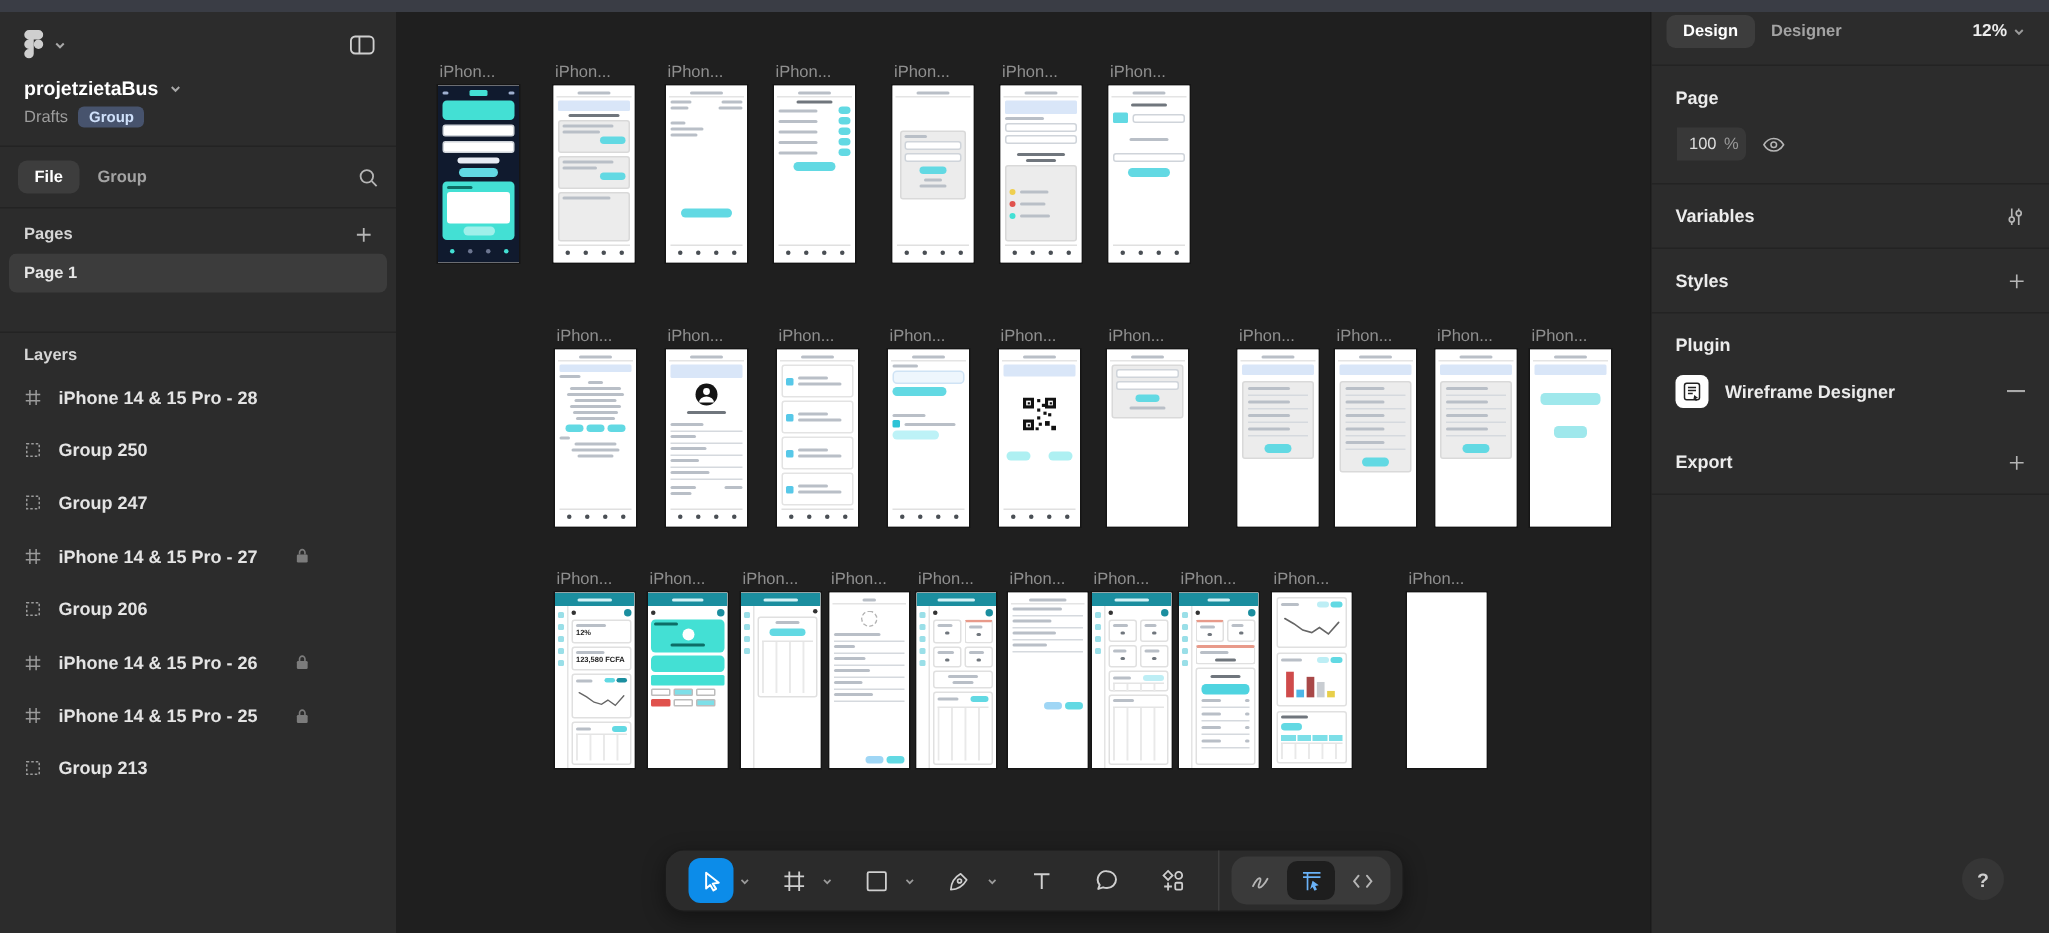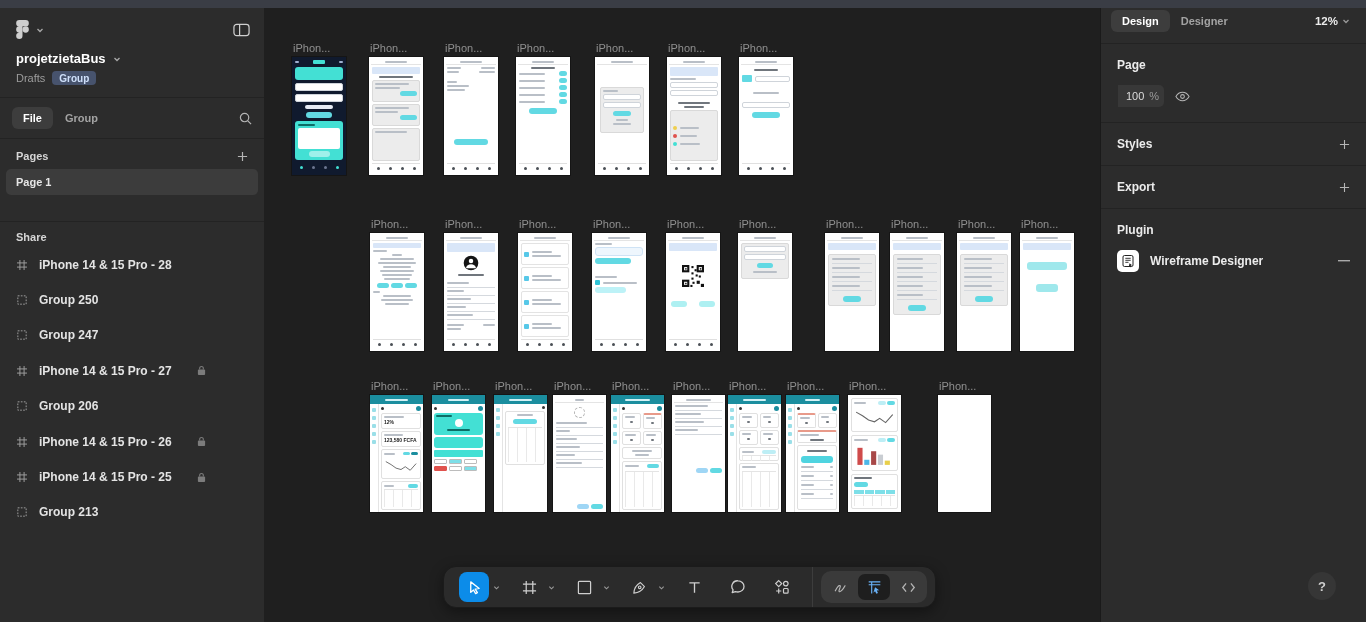--- a/index.html
+++ b/index.html
@@ -152,21 +152,21 @@
         <svg width="11" height="11" viewBox="0 0 12 12" fill="none" stroke="#b5b5b5" stroke-width="1.3">
           <path d="M6 1v10M1 6h10"></path>
         </svg>
       </span>
   </div>
   <div class="pages-wrap">
     <div class="page-row sel">
         <span>Page 1</span>
       </div>
   </div>
-  <div class="layers-head">Share</div>
+  <div class="layers-head">Layers</div>
   <div class="layers-list">
       <div class="layer-row">
         <span class="lic">
           <svg width="10" height="10" viewBox="0 0 12 12" fill="none" stroke="#9b9b9b" stroke-width="1.2">
             <path d="M3.5 0v12M8.5 0v12M0 3.5h12M0 8.5h12"></path>
           </svg>
         </span>
         <span>iPhone 14 &amp; 15 Pro - 28</span>
       </div>
       <div class="layer-row">
@@ -1295,29 +1295,31 @@
       </div>
       <span class="eye">
           <svg width="15" height="11" viewBox="0 0 16 11" fill="none" stroke="#b5b5b5" stroke-width="1.1">
             <path d="M1 5.5C3 2 5.8 1 8 1s5 1 7 4.5C13 9 10.2 10 8 10S3 9 1 5.5z"></path>
             <circle cx="8" cy="5.5" r="2"></circle>
           </svg>
         </span>
     </div>
   </div>
   <div class="rs-sec rowsec">
+    <span class="rs-title flex">Variables</span>
+    <span>
+        <svg width="13" height="13" viewBox="0 0 14 14" fill="none" stroke="#b5b5b5" stroke-width="1.2">
+          <path d="M4.5 1v12M9.5 1v12"></path>
+          <circle cx="4.5" cy="9" r="1.8" fill="#2c2c2c"></circle>
+          <circle cx="9.5" cy="4.5" r="1.8" fill="#2c2c2c"></circle>
+        </svg>
+      </span>
+  </div>
+  <div class="rs-sec rowsec">
     <span class="rs-title flex">Styles</span>
-    <span>
-        <svg width="11" height="11" viewBox="0 0 12 12" fill="none" stroke="#b5b5b5" stroke-width="1.2">
-          <path d="M6 1v10M1 6h10"></path>
-        </svg>
-      </span>
-  </div>
-  <div class="rs-sec rowsec">
-    <span class="rs-title flex">Export</span>
     <span>
         <svg width="11" height="11" viewBox="0 0 12 12" fill="none" stroke="#b5b5b5" stroke-width="1.2">
           <path d="M6 1v10M1 6h10"></path>
         </svg>
       </span>
   </div>
   <div class="rs-sec" style="border-bottom:none;">
     <div class="rs-title">Plugin</div>
     <div class="plugin-row">
       <span class="plugin-ico">
@@ -1328,14 +1330,22 @@
           </svg>
       </span>
       <span class="plugin-name">Wireframe Designer</span>
       <span>
           <svg width="12" height="2" viewBox="0 0 12 2">
             <rect width="12" height="1.4" fill="#aaaaaa"></rect>
           </svg>
         </span>
     </div>
   </div>
+  <div class="rs-sec rowsec">
+    <span class="rs-title flex">Export</span>
+    <span>
+        <svg width="11" height="11" viewBox="0 0 12 12" fill="none" stroke="#b5b5b5" stroke-width="1.2">
+          <path d="M6 1v10M1 6h10"></path>
+        </svg>
+      </span>
+  </div>
   <div class="help">?</div>
 </div>
 
 </body></html>

